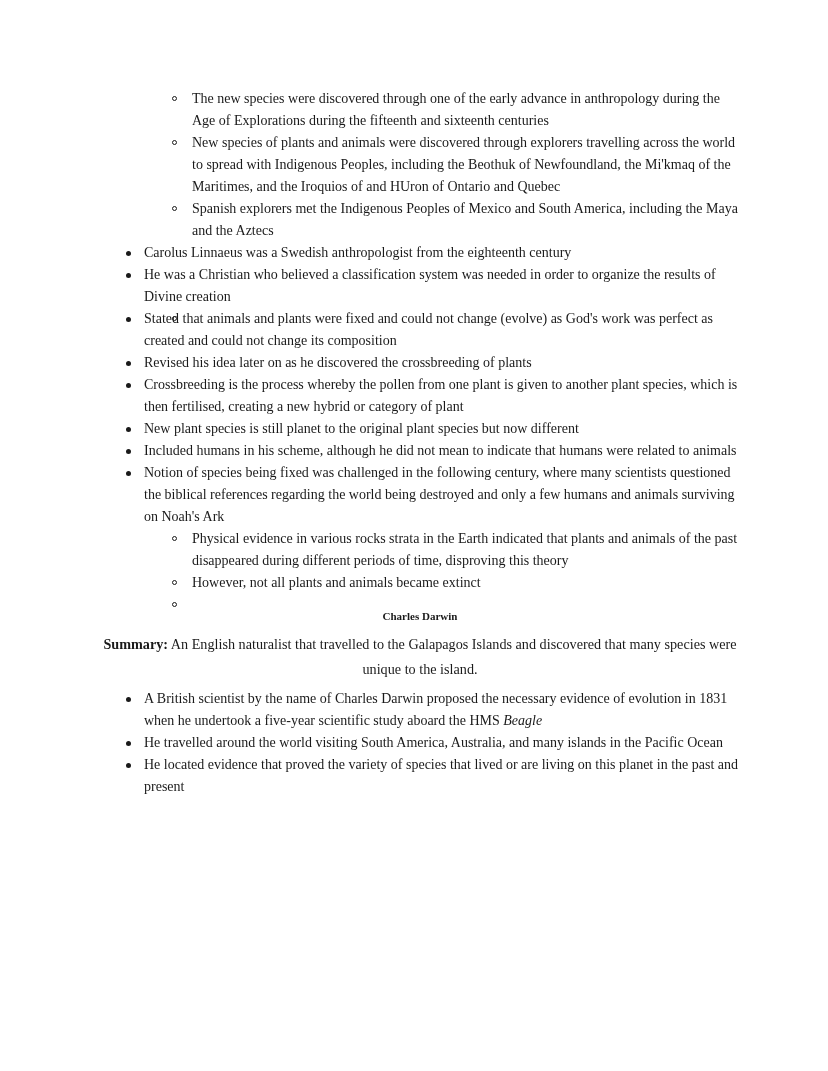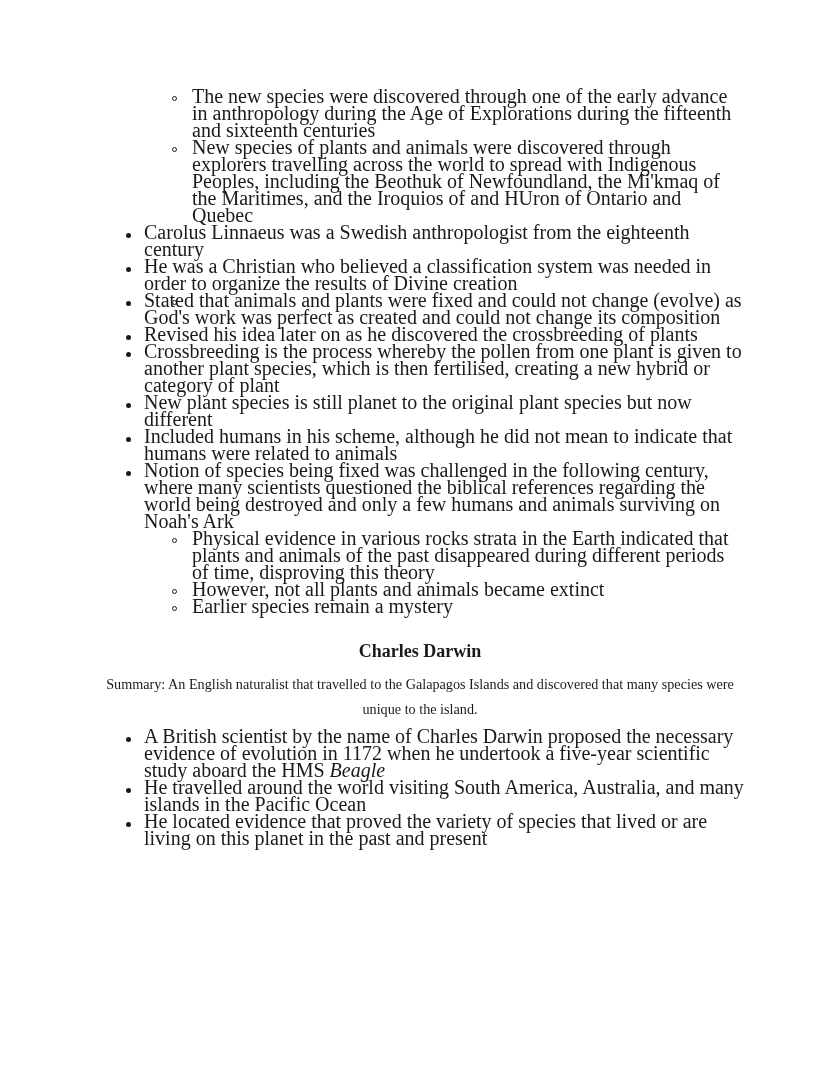--- a/index.html
+++ b/index.html
@@ -27,22 +27,22 @@
     top: 88px;
     width: 648px;
   }
   ul {
     margin: 0;
     padding: 0;
     list-style: none;
   }
   li {
     position: relative;
-    font-size: 20px;
-    line-height: 17px;
+    font-size: 14px;
+    line-height: 22px;
     margin: 0 0 0 0;
     padding: 0;
   }
   
   .lvl1 {
     padding-left: 48px;
     margin-bottom: 0px;
   }
   .lvl1 > .bullet {
     position: absolute;
@@ -68,50 +68,54 @@
     border: 1px solid #1a1a1a;
     background: transparent;
     box-sizing: border-box;
   }
   .txt {
     display: block;
   }
   .heading {
     text-align: center;
     font-weight: bold;
-    font-size: 18px;
-    margin-top: 26px;
+    font-size: 11px;
+    margin-top: 16px;
     margin-bottom: 10px;
   }
   .summary {
     text-align: center;
     font-size: 14.2px;
     line-height: 25px;
     margin-bottom: 6px;
     padding: 0 4px;
   }
   .summary .lbl {
-    font-weight: normal;
+    font-weight: bold;
   }
   em { font-style: italic; }
 </style>
 </head>
 <body>
 
 <div class="page">
   <div class="content">
 
     <ul>
       <li class="lvl2">
         <span class="bullet"></span>
         <span class="txt">The new species were discovered through one of the early advance in anthropology during the Age of Explorations during the fifteenth and sixteenth centuries</span>
       </li>
       <li class="lvl2">
         <span class="bullet"></span>
         <span class="txt">New species of plants and animals were discovered through explorers travelling across the world to spread with Indigenous Peoples, including the Beothuk of Newfoundland, the Mi'kmaq of the Maritimes, and the Iroquios of and HUron of Ontario and Quebec</span>
+      </li>
+      <li class="lvl2">
+        <span class="bullet"></span>
+        <span class="txt">Spanish explorers met the Indigenous Peoples of Mexico and South America, including the Maya and the Aztecs</span>
       </li>
       <li class="lvl1">
         <span class="bullet"></span>
         <span class="txt">Carolus Linnaeus was a Swedish anthropologist from the eighteenth century</span>
       </li>
       <li class="lvl1">
         <span class="bullet"></span>
         <span class="txt">He was a Christian who believed a classification system was needed in order to organize the results of Divine creation</span>
       </li>
       <li class="lvl2">
@@ -144,34 +148,33 @@
       <li class="lvl2">
         <span class="bullet"></span>
         <span class="txt">Physical evidence in various rocks strata in the Earth indicated that plants and animals of the past disappeared during different periods of time, disproving this theory</span>
       </li>
       <li class="lvl2">
         <span class="bullet"></span>
         <span class="txt">However, not all plants and animals became extinct</span>
       </li>
       <li class="lvl2">
         <span class="bullet"></span>
-        <span class="txt">Earlier species remain a mystery</span>
       </li>
     </ul>
 
     <div class="heading">Charles Darwin</div>
 
     <div class="summary">
       <span class="lbl">Summary:</span><span> An English naturalist that travelled to the Galapagos Islands and discovered that many species were unique to the island.</span>
     </div>
 
     <ul>
       <li class="lvl1">
         <span class="bullet"></span>
-        <span class="txt"><span>A British scientist by the name of Charles Darwin proposed the necessary evidence of evolution in 1172 when he undertook a five-year scientific study aboard the HMS </span><em>Beagle</em></span>
+        <span class="txt"><span>A British scientist by the name of Charles Darwin proposed the necessary evidence of evolution in 1831 when he undertook a five-year scientific study aboard the HMS </span><em>Beagle</em></span>
       </li>
       <li class="lvl1">
         <span class="bullet"></span>
         <span class="txt">He travelled around the world visiting South America, Australia, and many islands in the Pacific Ocean</span>
       </li>
       <li class="lvl1">
         <span class="bullet"></span>
         <span class="txt">He located evidence that proved the variety of species that lived or are living on this planet in the past and present</span>
       </li>
     </ul>

